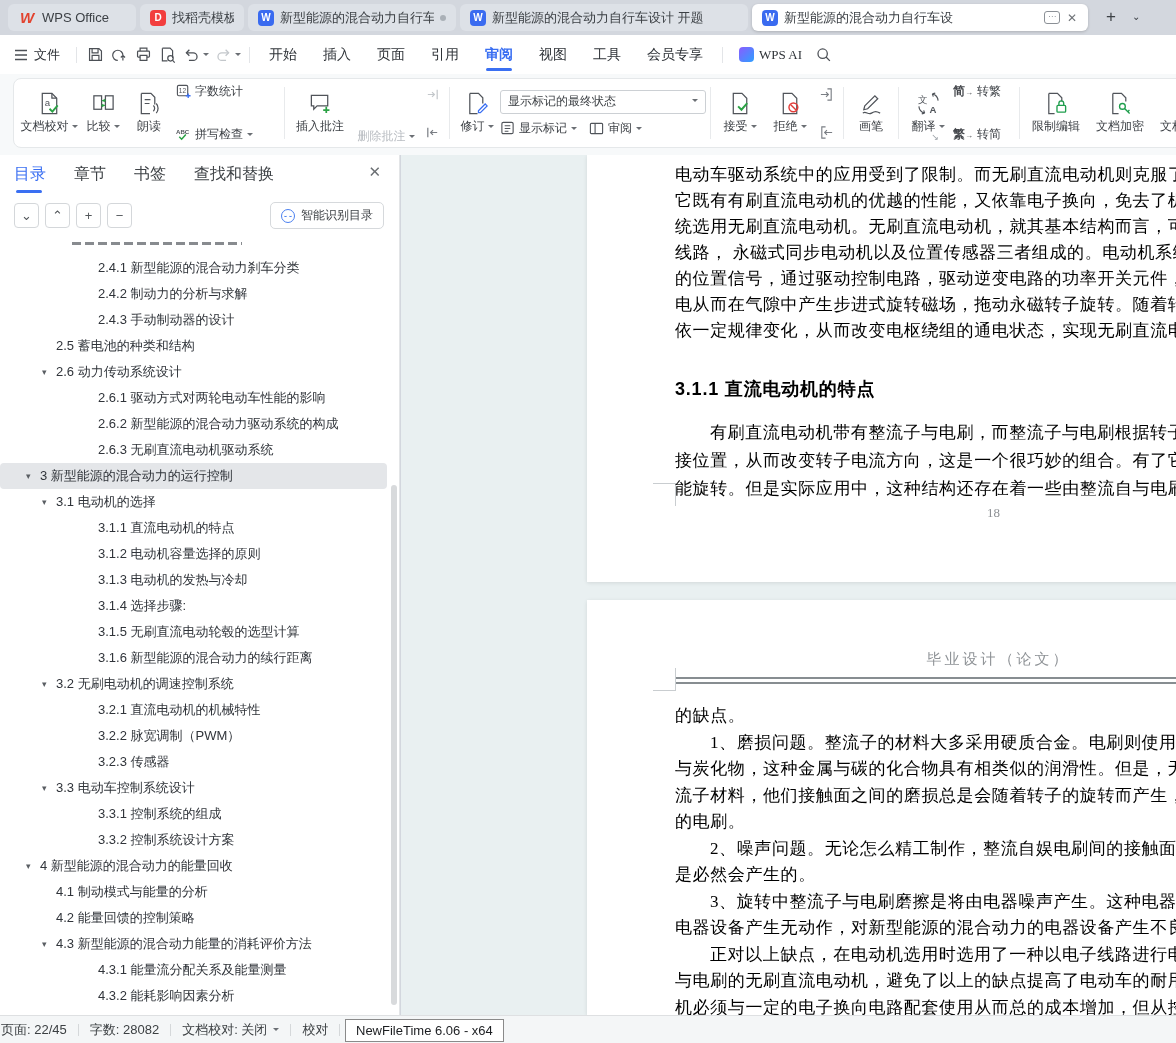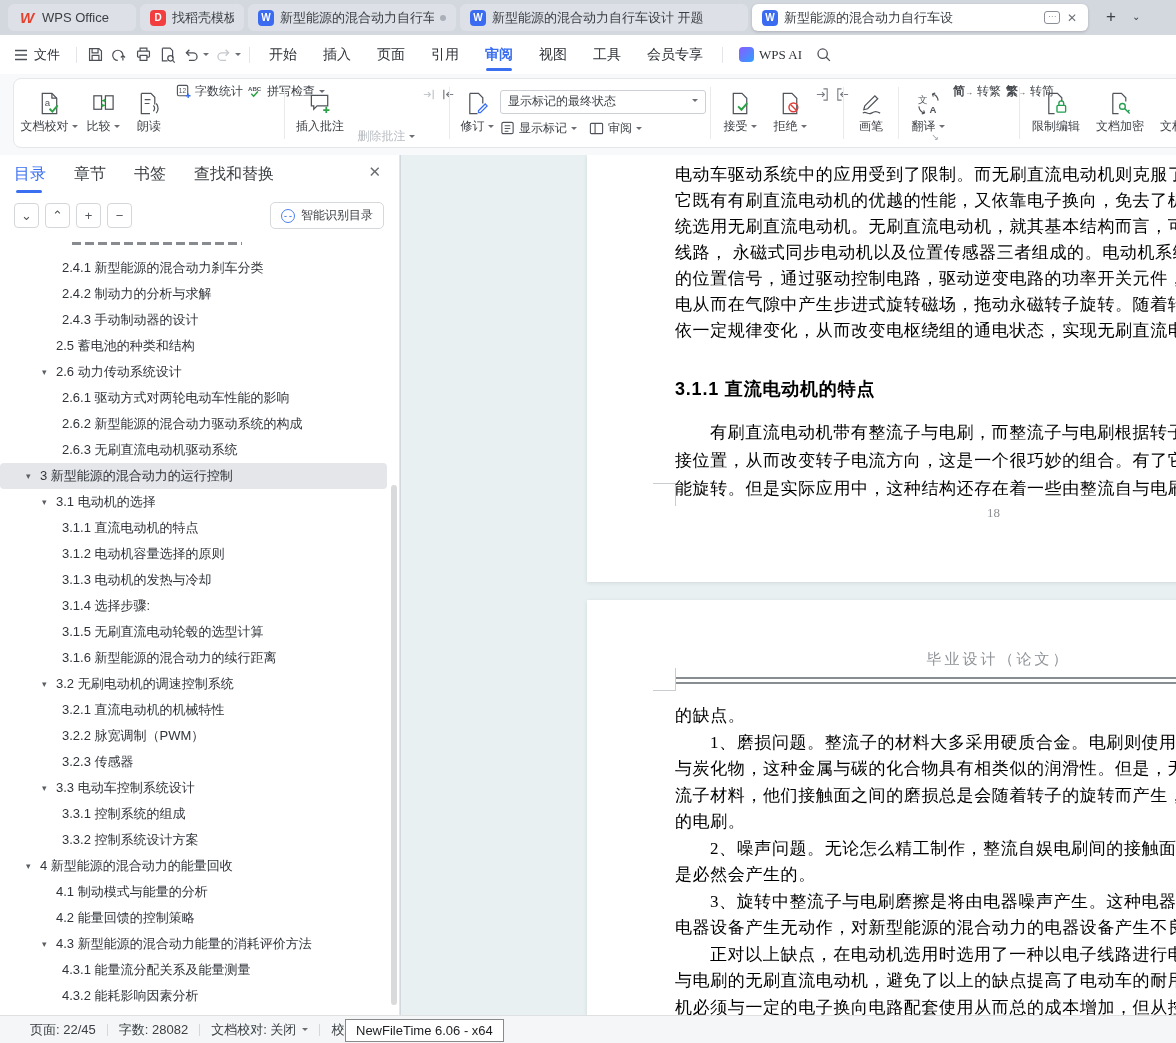--- a/index.html
+++ b/index.html
@@ -41,21 +41,21 @@
   .ribbon{position:absolute;top:74px;left:0;right:0;height:81px;background:#f7f9fa;}
   .ribbon-panel{position:absolute;left:13px;right:-14px;top:4px;height:68px;background:#fff;border:1px solid #e5e8ea;
            border-radius:8px;display:flex;align-items:center;padding:0 4px;overflow:hidden;}
   .bigbtn{display:flex;flex-direction:column;align-items:center;justify-content:center;gap:2px;height:60px;
            font-size:12px;color:#3b3f44;border-radius:4px;flex:none;box-sizing:border-box;}
   .bigbtn svg{width:25px;height:25px;}
   .lblrow{display:flex;align-items:center;gap:3px;white-space:nowrap;}
   .car{width:0;height:0;border:3.5px solid transparent;border-top-color:#6b6f74;margin-top:3px;}
   .disabled{color:#b8bcc1;gap:47px;}
   .disabled svg *{stroke:#c3c7cb !important;}
-  .stack{display:flex;justify-content:flex-start;gap:5px;height:60px;flex:none;}
+  .stack{display:flex;flex-direction:column;justify-content:space-between;gap:5px;height:60px;flex:none;}
   .smallbtn{display:flex;align-items:center;gap:4px;font-size:12px;color:#3b3f44;white-space:nowrap;}
   .smallbtn svg{width:15px;height:15px;flex:none;}
   .navbtn{width:22px;height:22px;display:flex;align-items:center;justify-content:center;}
   .navbtn svg{width:15px;height:15px;}
   .rsep{width:1px;height:52px;background:#e8eaec;margin:0 4px;flex:none;}
   .rcol{display:flex;flex-direction:column;justify-content:center;gap:6px;height:60px;flex:none;width:206px;}
   .dropdown{height:22px;border:1px solid #ccd0d4;border-radius:3px;background:#fff;display:flex;align-items:center;
            justify-content:space-between;padding:0 7px;font-size:12px;color:#3f4347;white-space:nowrap;}
   .rrow{display:flex;align-items:center;gap:12px;}
   .expand-corner{position:absolute;right:250px;bottom:5px;font-size:9px;color:#9aa0a6;}
@@ -79,40 +79,40 @@
   .smartface::after{content:'';position:absolute;right:2px;top:4px;width:3px;height:2px;border-bottom:1.5px solid #4a7ff0;border-radius:50%;}
   .toc{position:absolute;top:86px;left:0;right:0;bottom:0;overflow:hidden;}
   .toc-clipped{position:absolute;top:1px;left:72px;width:170px;height:3px;
         background:repeating-linear-gradient(90deg,#6a6e73 0 9px,transparent 9px 13px);opacity:.8;}
   .toc-row{position:absolute;left:0;right:12px;height:26px;display:flex;align-items:center;border-radius:4px;
         font-size:13px;color:#30343a;box-sizing:border-box;}
   .toc-row.sel{background:#e4e6e9;}
   .toc-row .arrow{width:14px;font-size:9px;color:#5a5e63;flex:none;text-align:left;}
   .toc-row.lv1{padding-left:26px;}
   .toc-row.lv2{padding-left:42px;}
-  .toc-row.lv3{padding-left:48px;}
+  .toc-row.lv3{padding-left:48px;margin-left:36px;}
   .toc-label{white-space:nowrap;overflow:hidden;}
   .scrollthumb{position:absolute;right:2px;top:330px;width:6px;height:520px;background:#d8dadc;border-radius:3px;}
   
   .docarea{position:absolute;top:155px;left:401px;right:0;bottom:28px;background:#e9f0f1;overflow:hidden;}
   .page{position:absolute;left:186px;width:823px;background:#fff;box-shadow:0 1px 4px rgba(0,0,0,.10);}
   #page1{top:0;height:427px;}
   #page2{top:445px;height:415px;}
   .dline{position:absolute;font-size:17px;letter-spacing:.6px;color:#000;white-space:nowrap;
          font-family:"Liberation Serif","DejaVu Serif",serif;}
   .dhead{position:absolute;font-size:18px;font-weight:bold;letter-spacing:.8px;color:#000;white-space:nowrap;}
   .pagenum{position:absolute;top:350px;left:400px;font-size:13px;color:#8d9094;font-family:"Liberation Serif",serif;}
   .cmark1{position:absolute;left:66px;top:328px;width:22px;height:22px;border-top:1px solid #c9cdd0;border-right:1px solid #c9cdd0;}
   .cmark2{position:absolute;left:66px;top:68px;width:22px;height:22px;border-bottom:1px solid #c9cdd0;border-right:1px solid #c9cdd0;}
   .p2header{position:absolute;top:50px;left:0;width:100%;text-align:center;font-size:15px;color:#8f9397;
          letter-spacing:3px;font-family:"Liberation Serif","DejaVu Serif",serif;}
   .p2rule{position:absolute;top:77px;left:88px;right:0;height:3px;border-top:2px solid #878d91;border-bottom:2px solid #878d91;}
   
   .statusbar{position:absolute;bottom:0;left:0;right:0;height:28px;background:#f4f6f7;border-top:1px solid #dee0e2;
-         display:flex;align-items:center;font-size:13px;color:#3c4043;padding-left:30px;gap:11px;box-sizing:border-box;}
+         display:flex;align-items:center;font-size:13px;color:#3c4043;padding-left:1px;gap:11px;box-sizing:border-box;}
   .sdiv{width:1px;height:12px;background:#d5d8da;flex:none;}
   .scar{width:0;height:0;border:3px solid transparent;border-top-color:#6b6f74;margin:3px 0 0 -5px;}
   .warnwrap{display:flex;align-items:center;gap:4px;}
   .tooltip{position:absolute;left:345px;top:3px;height:21px;background:#fff;border:1px solid #8a8a8a;
          padding:0 10px;display:flex;align-items:center;font-size:13px;color:#1c1e21;white-space:nowrap;}
   svg{display:block;}
 </style>
 </head>
 <body>
 

